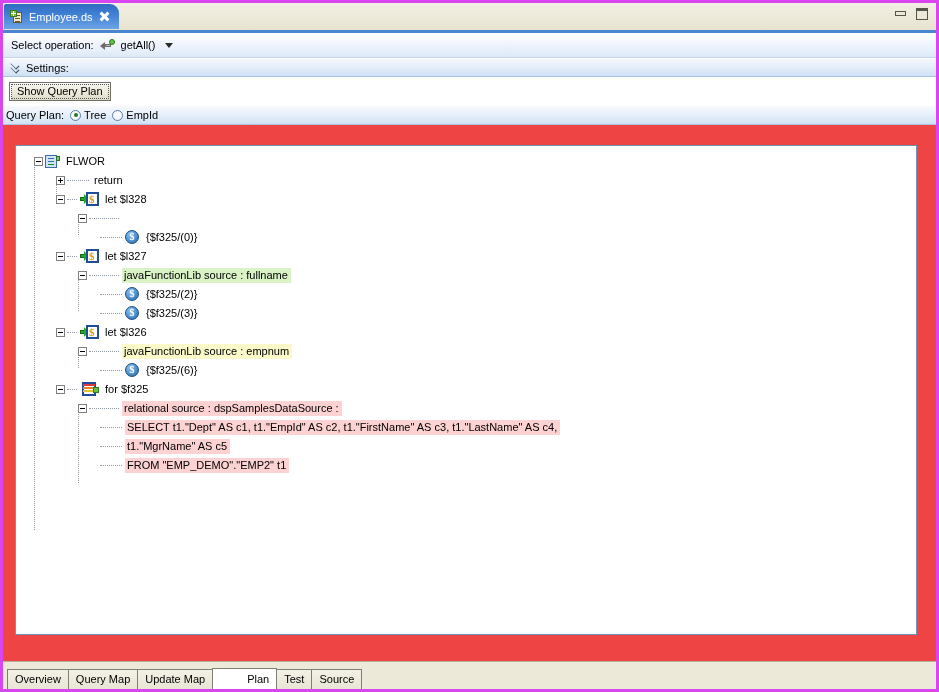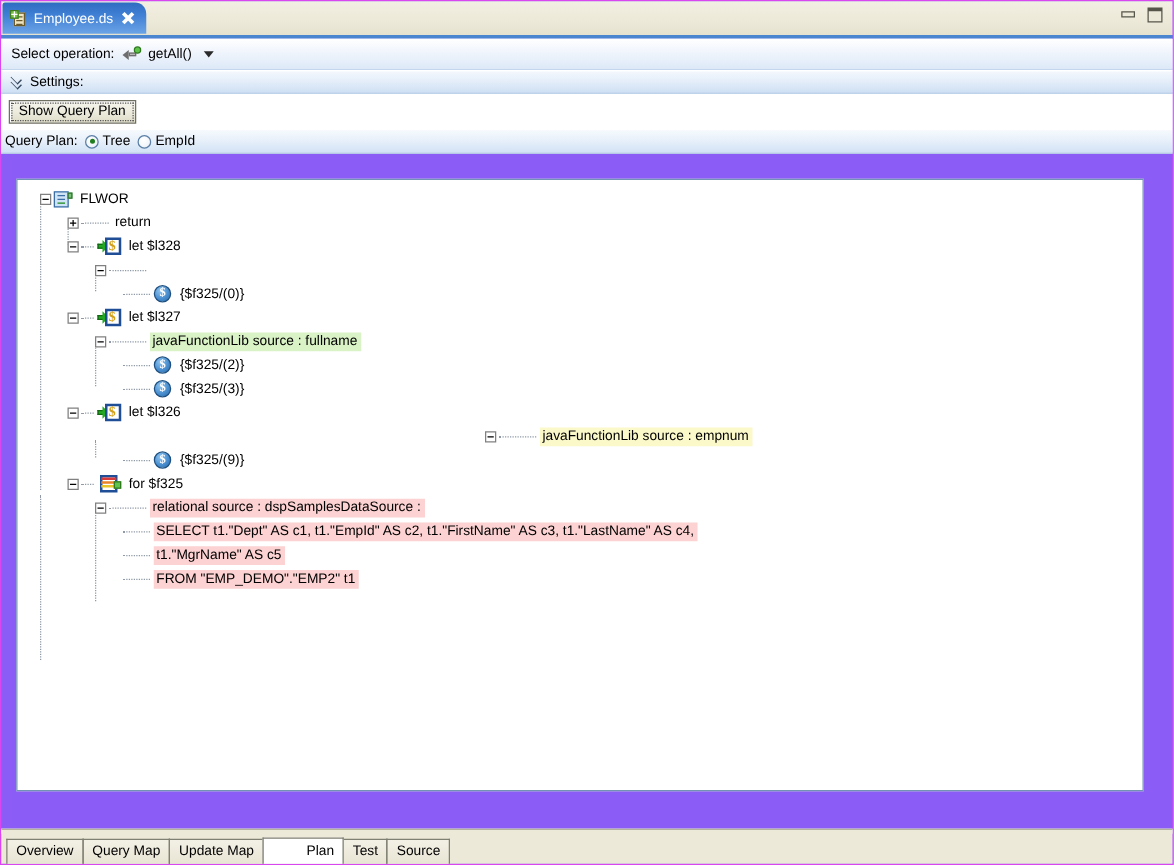--- a/index.html
+++ b/index.html
@@ -15,22 +15,22 @@
     color: #000000;
     overflow: hidden;
   }
 
   
   #app-window {
     position: relative;
     width: 939px;
     height: 692px;
     box-sizing: border-box;
-    background: #8b5cf6;
-    border: 1px solid #d946ef;
+    background: #ef4444;
+    border: 3px solid #d946ef;
   }
 
   
   #titlebar {
     position: relative;
     height: 27px;
     background: linear-gradient(to bottom, #f2efe3 0%, #ece9d8 60%, #e6e2d0 100%);
   }
   #editor-tab {
     position: absolute;
@@ -679,33 +679,33 @@
           <span class="arw">
               <span class="stem"></span>
               <span class="head"></span>
             </span>
           <span class="bx"></span>
             <span class="dollar">$</span>
         </span>
         <span class="txt">let $l326</span>
       </div>
 
-      <div class="tnode" style="padding-left:52px;justify-content:center;">
+      <div class="tnode" style="padding-left:52px;">
         <span class="exp"></span>
         <span class="dots d-long"></span>
         <span class="txt hl-yellow">javaFunctionLib source : empnum</span>
       </div>
 
       <div class="tnode" style="padding-left:74px;">
         <span class="dots d-med"></span>
         <span class="ico ico-dollar">
           <span class="circ"></span>
             <span class="sym">$</span>
         </span>
-        <span class="txt">{$f325/(9)}</span>
+        <span class="txt">{$f325/(6)}</span>
       </div>
 
       <div class="tnode" style="padding-left:30px;">
         <span class="exp"></span>
         <span class="dots d-short"></span>
         <span class="ico ico-for">
           <span class="bx"></span>
           <span class="s1"></span>
             <span class="s2"></span>
             <span class="s3"></span>

